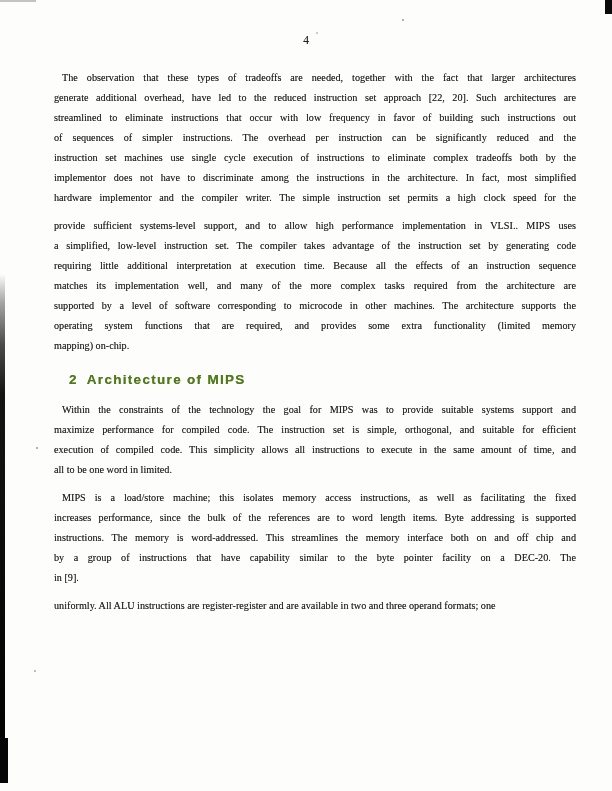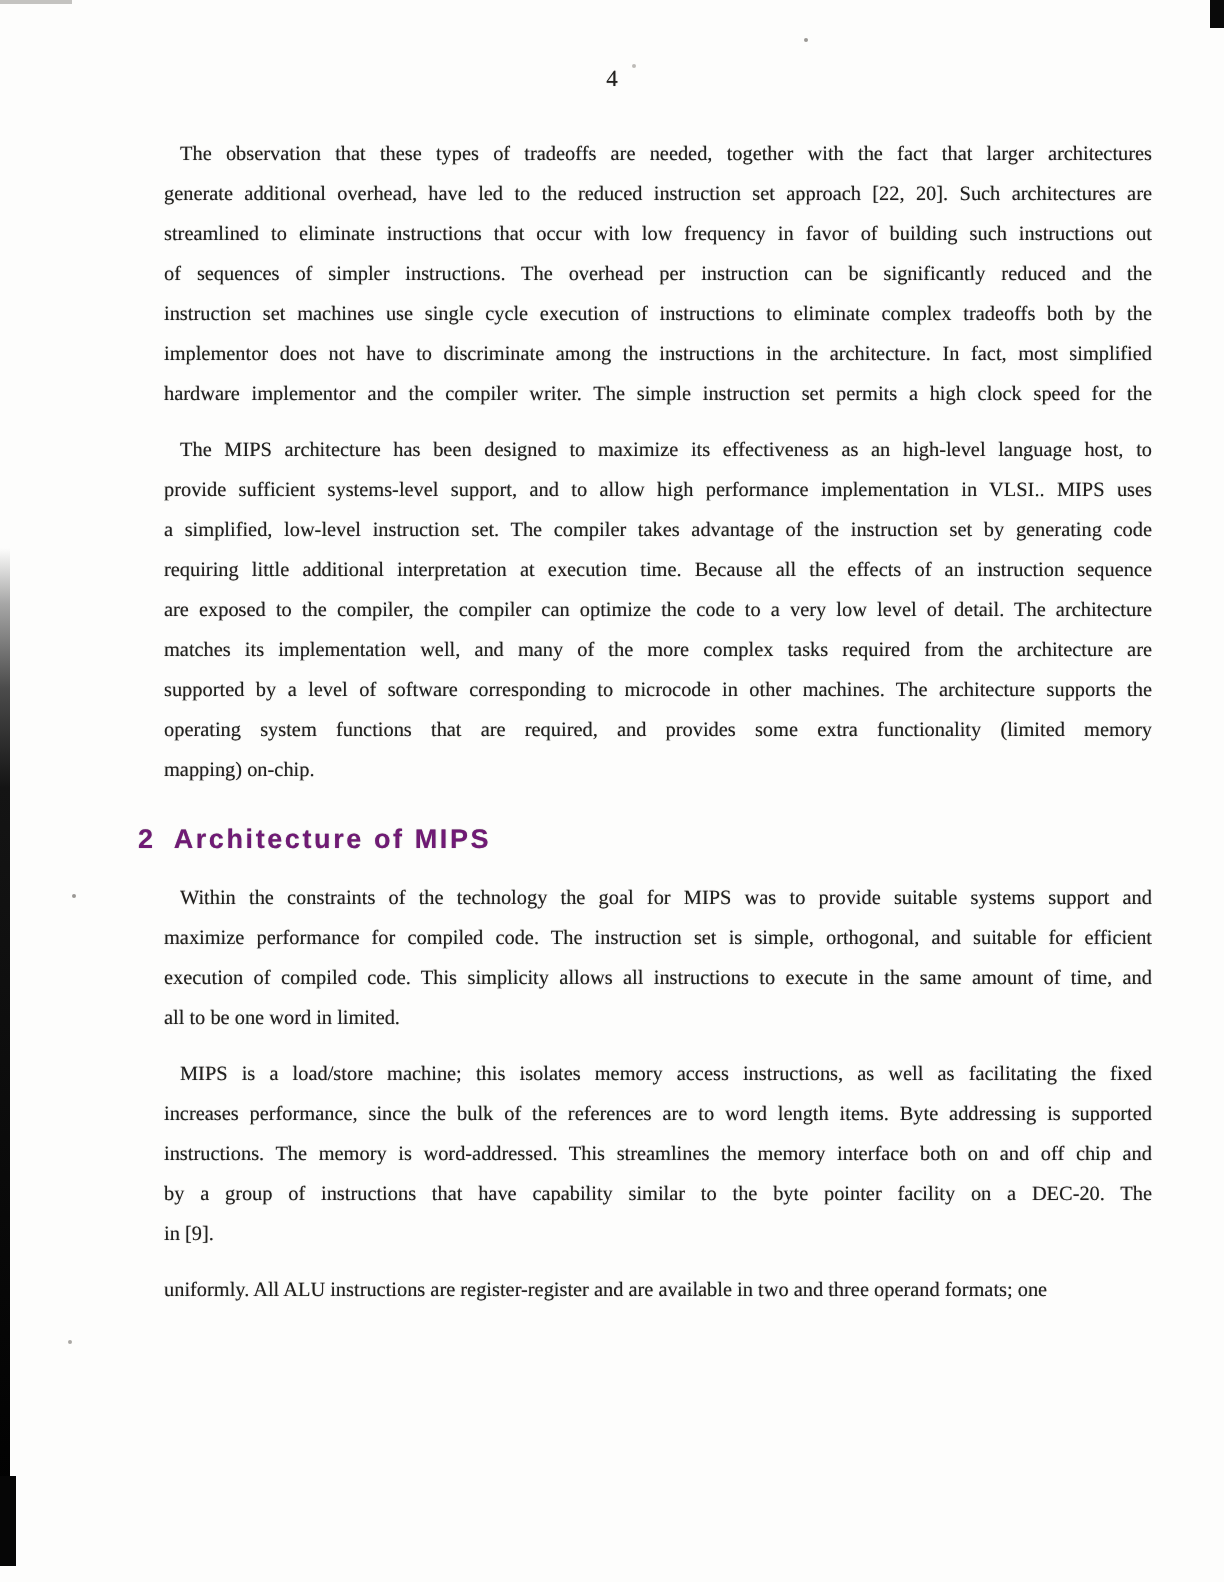--- a/index.html
+++ b/index.html
@@ -39,33 +39,32 @@
 
   .line {
     font-size: 10.2px;
     line-height: 20px;
     height: 20px;
     overflow: hidden;
     text-align: justify;
     text-align-last: justify;
     letter-spacing: 0;
     white-space: normal;
-    margin-left: 28px;
   }
   .line.first { text-indent: 8px; }
   .line.last  { text-align-last: left; }
 
   .section-heading {
     margin: 14px 0 10px 15px;
     font-family: "Liberation Sans", sans-serif;
     font-size: 13.5px;
     line-height: 20px;
     font-weight: 700;
     letter-spacing: 1.3px;
-    color: #701a75;
+    color: #4d7c0f;
   }
   .section-number { margin-right: 9px; }
 
   
   .artifact { position: absolute; pointer-events: none; }
   .artifact-left-band {
     left: 0; top: 274px; width: 5px; height: 509px;
     background: linear-gradient(to bottom,
       rgba(110,110,110,0) 0px,
       rgba(95,95,95,0.55) 28px,
@@ -102,25 +101,23 @@
       <div class="paragraph">
         <div class="line first">The observation that these types of tradeoffs are needed, together with the fact that larger architectures</div>
         <div class="line">generate additional overhead, have led to the reduced instruction set approach [22, 20]. Such architectures are</div>
         <div class="line">streamlined to eliminate instructions that occur with low frequency in favor of building such instructions out</div>
         <div class="line">of sequences of simpler instructions. The overhead per instruction can be significantly reduced and the</div>
         <div class="line">instruction set machines use single cycle execution of instructions to eliminate complex tradeoffs both by the</div>
         <div class="line">implementor does not have to discriminate among the instructions in the architecture. In fact, most simplified</div>
         <div class="line">hardware implementor and the compiler writer. The simple instruction set permits a high clock speed for the</div>
       </div>
       <div class="paragraph">
-        <div class="line first">The MIPS architecture has been designed to maximize its effectiveness as an high-level language host, to</div>
         <div class="line">provide sufficient systems-level support, and to allow high performance implementation in VLSI..  MIPS uses</div>
         <div class="line">a simplified, low-level instruction set. The compiler takes advantage of the instruction set by generating code</div>
         <div class="line">requiring little additional interpretation at execution time. Because all the effects of an instruction sequence</div>
-        <div class="line">are exposed to the compiler, the compiler can optimize the code to a very low level of detail. The architecture</div>
         <div class="line">matches its implementation well, and many of the more complex tasks required from the architecture are</div>
         <div class="line">supported by a level of software corresponding to microcode in other machines. The architecture supports the</div>
         <div class="line">operating system functions that are required, and provides some extra functionality (limited memory</div>
         <div class="line last">mapping) on-chip.</div>
       </div>
       <div class="section-heading"><span class="section-number">2</span><span>Architecture of MIPS</span></div>
       <div class="paragraph">
         <div class="line first">Within the constraints of the technology the goal for MIPS was to provide suitable systems support and</div>
         <div class="line">maximize performance for compiled code.  The instruction set is simple, orthogonal, and suitable for efficient</div>
         <div class="line">execution of compiled code. This simplicity allows all instructions to execute in the same amount of time, and</div>

